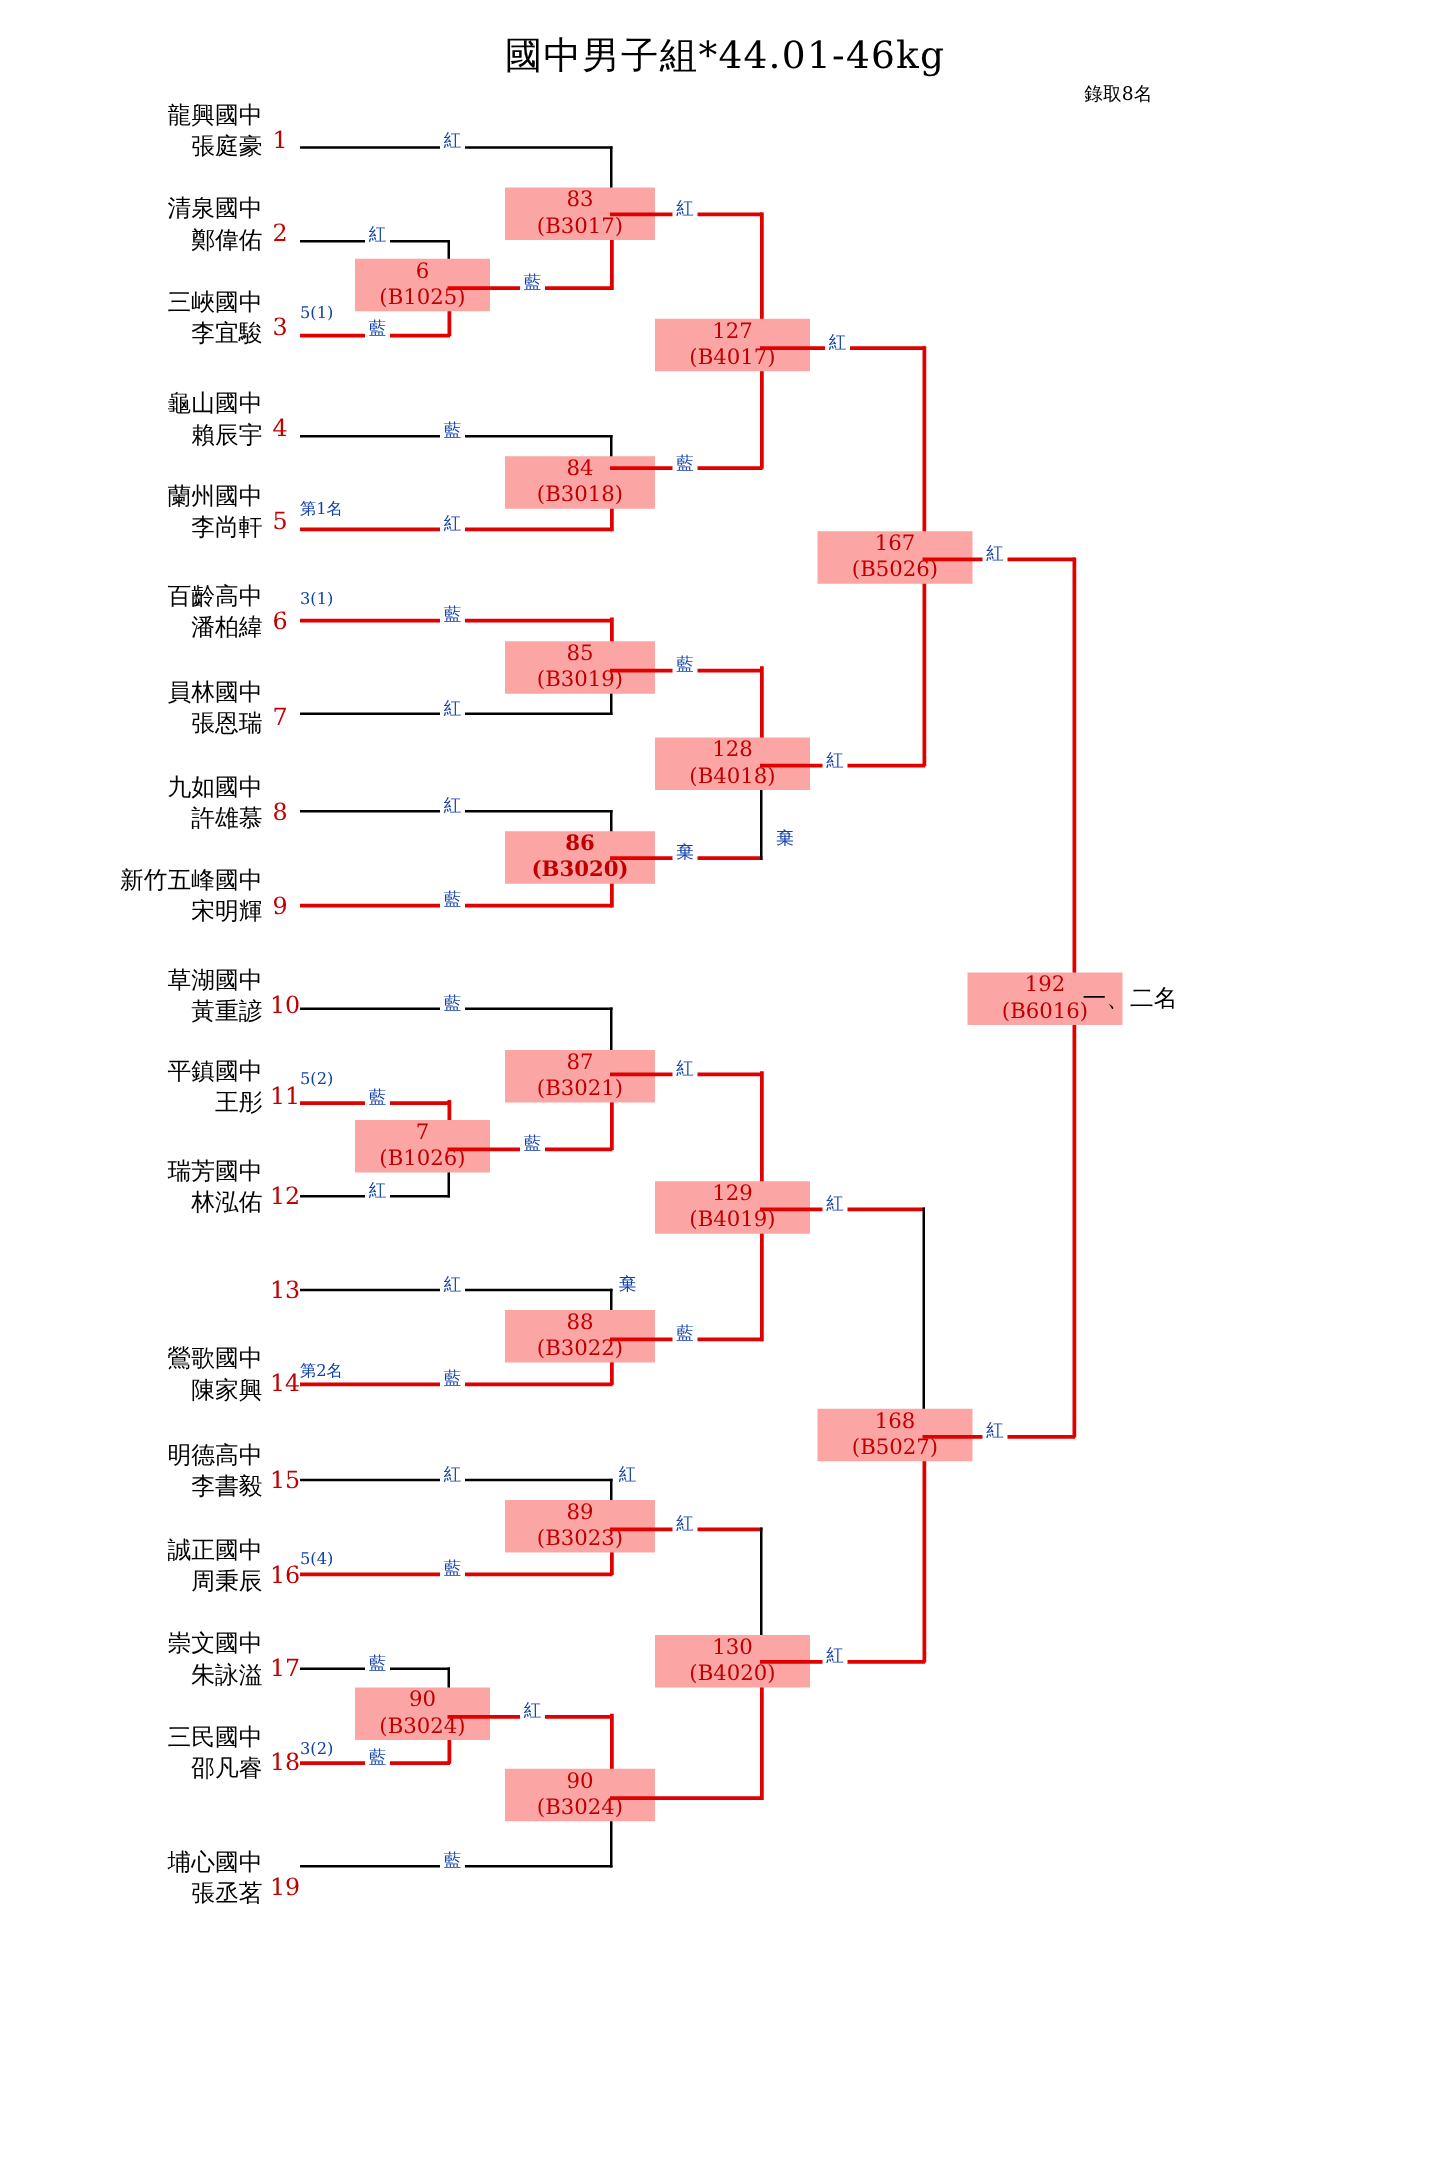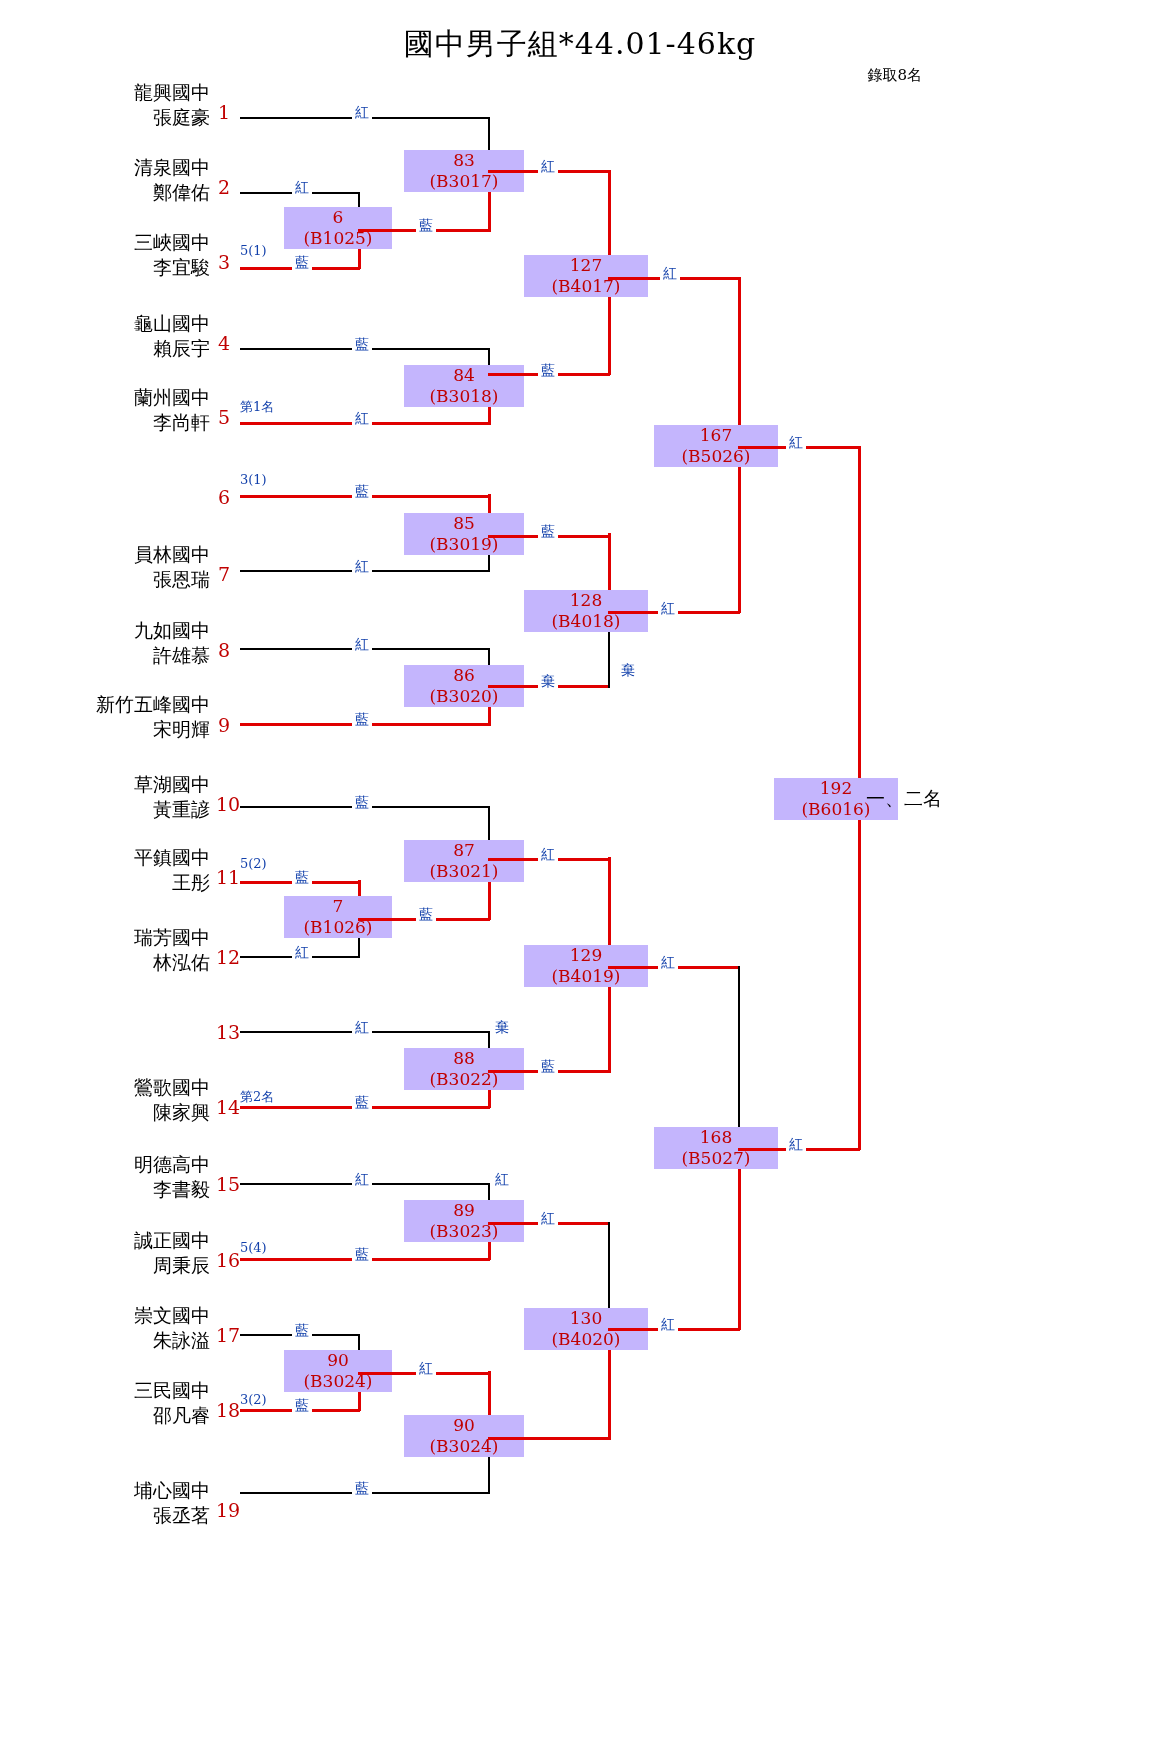--- a/index.html
+++ b/index.html
@@ -5,21 +5,21 @@
   html,body{margin:0;padding:0;background:#fff;}
   body{width:1160px;height:1740px;font-family:"DejaVu Sans","Liberation Sans",sans-serif;color:#000;position:relative;}
   #stage{position:relative;width:1160px;height:1740px;overflow:hidden;}
   .title{position:absolute;left:0;top:24px;width:1160px;text-align:center;font-size:30px;letter-spacing:1px;font-family:"DejaVu Serif","Liberation Serif",serif;}
   .note{position:absolute;right:238px;top:66px;font-size:15px;font-family:"DejaVu Serif","Liberation Serif",serif;}
   .ath{position:absolute;text-align:right;font-size:19px;line-height:25px;font-family:"DejaVu Serif","Liberation Serif",serif;width:180px;}
   .ath .l1,.ath .l2{display:block;white-space:nowrap;}
   .seed{position:absolute;font-size:19px;color:#c00000;font-family:"DejaVu Serif","Liberation Serif",serif;}
   .tagblue{position:absolute;font-size:13px;color:#1240ab;font-family:"DejaVu Serif","Liberation Serif",serif;white-space:nowrap;}
   .cornerlbl{position:absolute;font-size:14px;color:#1240ab;font-family:"DejaVu Serif","Liberation Serif",serif;background:#fff;padding:0 3px;}
-  .bout{position:absolute;font-size:17px;color:#c00000;text-align:center;font-family:"DejaVu Serif","Liberation Serif",serif;line-height:21px;white-space:nowrap;background:#c4b5fd;padding:0 2px;}
+  .bout{position:absolute;font-size:17px;color:#c00000;text-align:center;font-family:"DejaVu Serif","Liberation Serif",serif;line-height:21px;white-space:nowrap;background:#fca5a5;padding:0 2px;}
   .rank{position:absolute;font-size:19px;font-family:"DejaVu Serif","Liberation Serif",serif;color:#000;white-space:nowrap;}
   .ln{position:absolute;background:#000;}
   .ln.red{background:#e00000;}
   .h{height:2px;}
   .v{width:2px;}
   .h.red{height:3px;}
   .v.red{width:3px;}
 </style>
 </head>
 <body>
@@ -54,20 +54,24 @@
   </div>
   <div class="seed" style="left:218px;top:332px;">4</div>
 
   <div class="ath" style="left:30px;top:385px;">
     <span class="l1">蘭州國中</span>
     <span class="l2">李尚軒</span>
   </div>
   <div class="seed" style="left:218px;top:406px;">5</div>
   <div class="tagblue" style="left:240px;top:398px;">第1名</div>
 
+  <div class="ath" style="left:30px;top:465px;">
+    <span class="l1">百齡高中</span>
+    <span class="l2">潘柏緯</span>
+  </div>
   <div class="seed" style="left:218px;top:486px;">6</div>
   <div class="tagblue" style="left:240px;top:472px;text-align:center;">3(1)</div>
 
   <div class="ath" style="left:30px;top:542px;">
     <span class="l1">員林國中</span>
     <span class="l2">張恩瑞</span>
   </div>
   <div class="seed" style="left:218px;top:563px;">7</div>
 
   <div class="ath" style="left:30px;top:618px;">
@@ -200,21 +204,21 @@
   </div>
   <div class="ln h red" style="left:488px;top:535px;width:122px;"></div>
   <div class="cornerlbl" style="left:538px;top:523px;">藍</div>
 
   <div class="ln h" style="left:240px;top:648px;width:250px;"></div>
   <div class="cornerlbl" style="left:352px;top:636px;">紅</div>
   <div class="ln h red" style="left:240px;top:723px;width:250px;"></div>
   <div class="cornerlbl" style="left:352px;top:711px;">藍</div>
   <div class="ln v" style="left:488px;top:648px;height:32px;"></div>
   <div class="ln v red" style="left:488px;top:676px;height:50px;"></div>
-  <div class="bout" style="left:404px;top:665px;width:116px;">
+  <div class="bout" style="left:404px;top:665px;width:116px;font-weight:bold;">
     <span>86</span><br>
     <span>(B3020)</span>
   </div>
   <div class="ln h red" style="left:488px;top:685px;width:122px;"></div>
   <div class="cornerlbl" style="left:538px;top:673px;">棄</div>
   <div class="cornerlbl" style="left:618px;top:662px;">棄</div>
 
   <div class="ln v red" style="left:608px;top:533px;height:80px;"></div>
   <div class="ln v" style="left:608px;top:610px;height:78px;"></div>
   <div class="bout" style="left:524px;top:590px;width:120px;">

